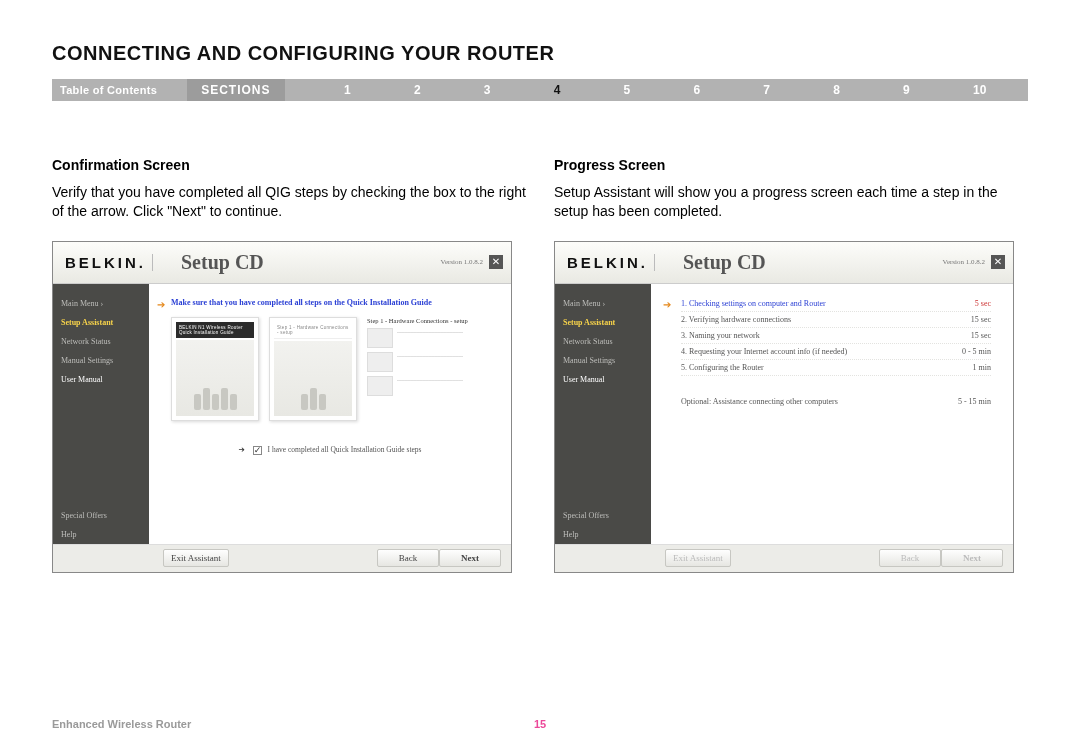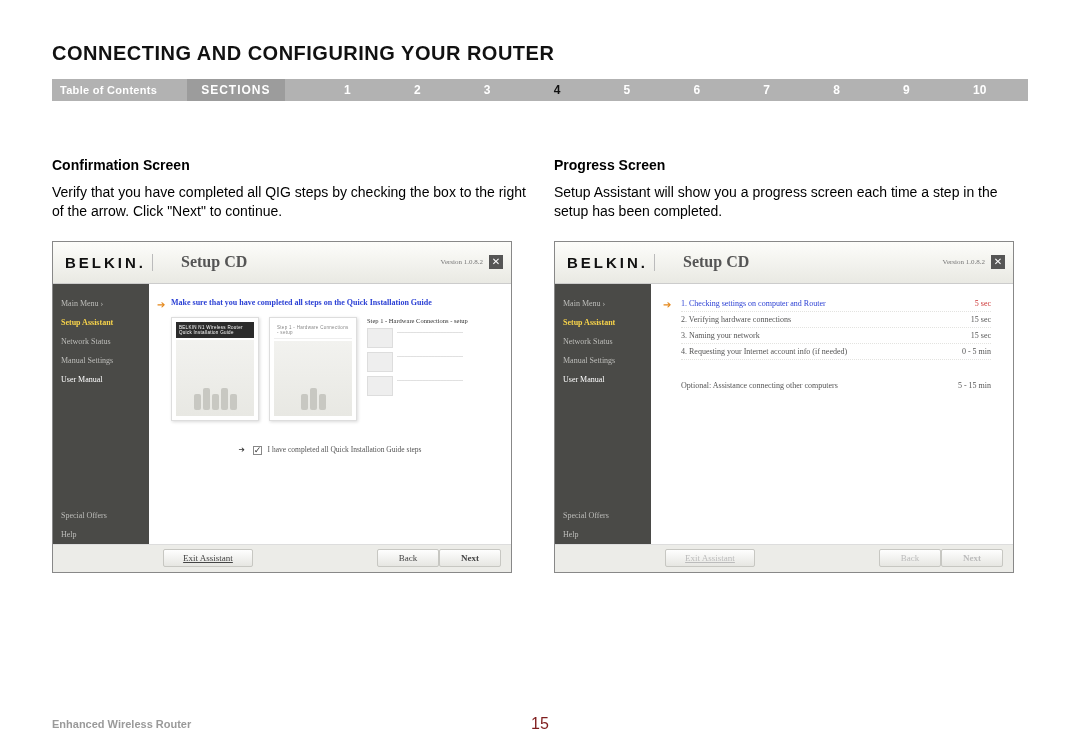--- a/index.html
+++ b/index.html
@@ -87,21 +87,21 @@
     font-size: 15px;
     letter-spacing: 3px;
     color: #111;
     border-right: 1px solid #bbb;
     padding-right: 6px;
     margin-right: 28px;
   }
   .mock-title {
     font-weight: bold;
     color: #555;
-    font-size: 16px;
+    font-size: 20px;
   }
   .mock-version {
     margin-left: auto;
     font-size: 7px;
     color: #777;
     margin-right: 6px;
   }
   .mock-close {
     width: 14px; height: 14px;
     background: #555;
@@ -219,21 +219,21 @@
   }
   .mock-footer .btn {
     font-size: 9px;
     color: #444;
     background: linear-gradient(#fefefe,#e6e6e2);
     border: 1px solid #c7c7c2;
     border-radius: 2px;
     height: 18px;
     display:flex; align-items:center; justify-content:center;
   }
-  .btn-exit{ width:90px;text-decoration:underline; }
+  .btn-exit{ width:66px; }
   .btn-spacer{ flex:1; }
   .btn-back{ width:62px; border-top-right-radius:0;border-bottom-right-radius:0; color:#aaa;}
   .btn-next{ width:62px; border-left:0;border-top-left-radius:0;border-bottom-left-radius:0;font-weight:bold;}
   .btn.disabled{ color:#bbb; }
   
   .prog-list{
     padding: 12px 22px 0 30px;
     font-size: 8px;
     color: #555;
   }
@@ -254,21 +254,21 @@
     position:absolute;
     left:52px; right:52px; bottom:26px;
     display:flex;
     align-items:center;
     font-size:11px;
     color:#9a9a9a;
   }
   .page-footer .pf-left{ font-weight:bold; }
   .page-footer .pf-num{
     position:absolute; left:50%; transform:translateX(-50%);
-    color:#7f1d1d; font-weight:normal; font-size:16px;
+    color:#ec4899; font-weight:bold; font-size:11px;
   }
 </style>
 </head>
 <body>
 
 <div class="page-title">CONNECTING AND CONFIGURING YOUR ROUTER</div>
 
 <div class="nav-bar">
   <div class="nav-toc">Table of Contents</div>
   <div class="nav-sections">SECTIONS</div>
@@ -398,20 +398,24 @@
                 <span class="pr">15 sec</span>
             </div>
             <div class="prog-row">
               <span class="pl">3. Naming your network</span>
                 <span class="pr">15 sec</span>
             </div>
             <div class="prog-row">
               <span class="pl">4. Requesting your Internet account info (if needed)</span>
                 <span class="pr">0 - 5 min</span>
             </div>
+            <div class="prog-row">
+              <span class="pl">5. Configuring the Router</span>
+                <span class="pr">1 min</span>
+            </div>
             <div class="prog-row opt">
               <span class="pl">Optional: Assistance connecting other computers</span>
                 <span class="pr">5 - 15 min</span>
             </div>
           </div>
         </div>
       </div>
       <div class="mock-footer">
         <div class="btn btn-exit disabled">Exit Assistant</div>
         <div class="btn-spacer"></div>

